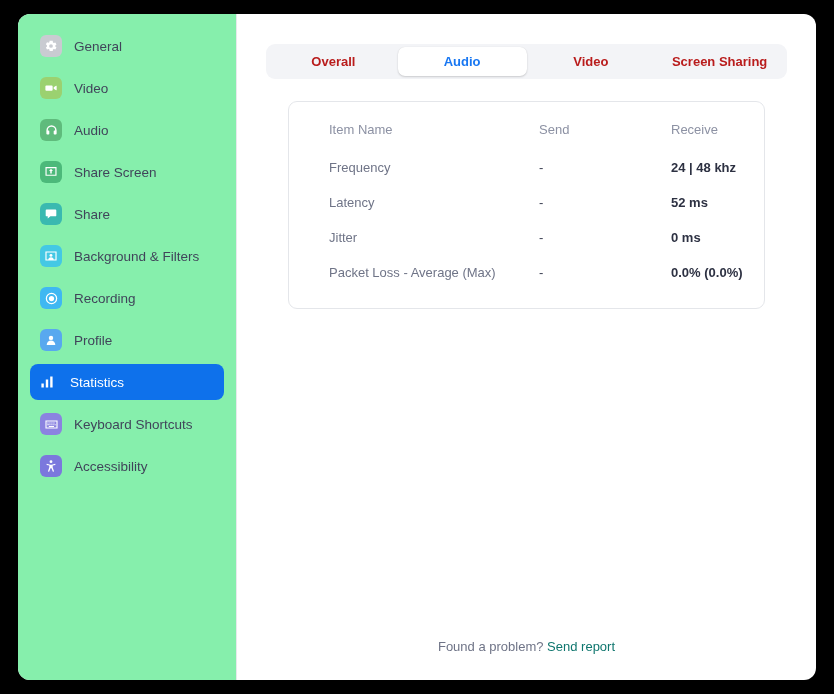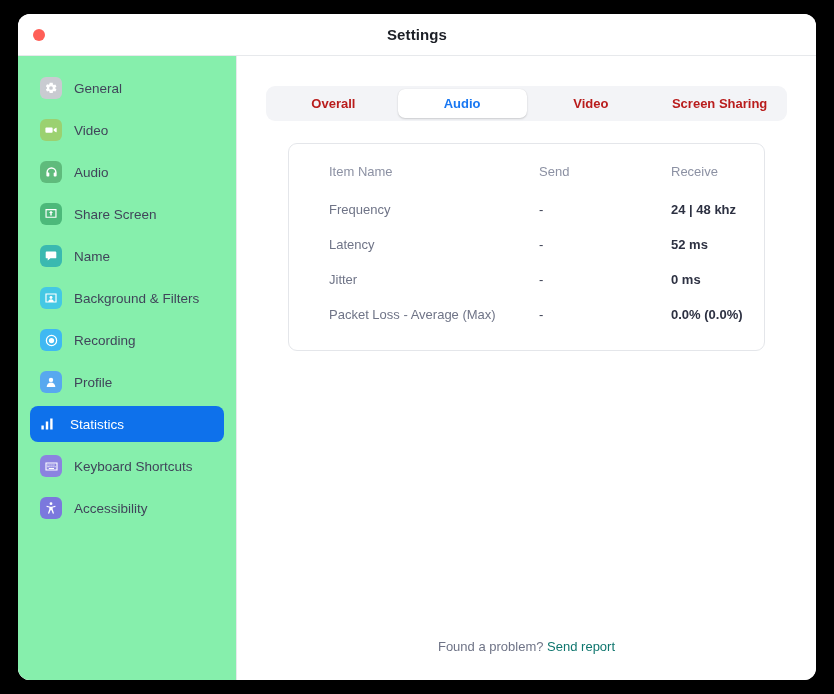--- a/index.html
+++ b/index.html
@@ -197,26 +197,20 @@
     text-decoration: none;
     cursor: default;
   }
 </style>
 </head>
 <body>
 
 <div id="app-root">
   <div class="window">
 
-    <div class="titlebar">
-      <div class="traffic-lights">
-        <span class="tl-dot tl-close"></span>
-      </div>
-      <div class="window-title">Settings</div>
-    </div>
 
     <div class="window-body">
 
       <nav class="sidebar" id="sidebar">
           <div class="nav-item">
             <span class="nav-icon" style="background: rgb(201, 203, 209);">
               <svg width="14" height="14" viewBox="0 0 24 24">
                 <path fill="#ffffff" d="M19.4 13a7.8 7.8 0 000-2l2-1.6-2-3.4-2.4 1a7.6 7.6 0 00-1.7-1L15 3H9.6l-.3 2.6a7.6 7.6 0 00-1.7 1l-2.4-1-2 3.4L5.2 11a7.8 7.8 0 000 2l-2 1.6 2 3.4 2.4-1a7.6 7.6 0 001.7 1l.3 2.6H15l.3-2.6a7.6 7.6 0 001.7-1l2.4 1 2-3.4zM12 15.2A3.2 3.2 0 1115.2 12 3.2 3.2 0 0112 15.2z"></path>
               </svg>
             </span>
@@ -246,21 +240,21 @@
               </svg>
             </span>
             <span class="nav-label">Share Screen</span>
           </div>
           <div class="nav-item">
             <span class="nav-icon" style="background: rgb(58, 185, 176);">
               <svg width="14" height="14" viewBox="0 0 24 24">
                 <path fill="#ffffff" d="M4.4 4.4h15.2a1.5 1.5 0 011.5 1.5v8.6a1.5 1.5 0 01-1.5 1.5H11l-4.6 3.6v-3.6H4.4a1.5 1.5 0 01-1.5-1.5V5.9a1.5 1.5 0 011.5-1.5z"></path>
               </svg>
             </span>
-            <span class="nav-label">Name</span>
+            <span class="nav-label">Share</span>
           </div>
           <div class="nav-item">
             <span class="nav-icon" style="background: rgb(68, 200, 228);">
               <svg width="14" height="14" viewBox="0 0 24 24">
                 <path fill="none" stroke="#ffffff" stroke-width="2" d="M3.4 5.2h17.2v13.6H3.4z"></path>
                 <circle fill="#ffffff" cx="12" cy="11" r="2.5"></circle>
                 <path fill="#ffffff" d="M7.4 18.8a4.6 4.6 0 019.2 0z"></path>
               </svg>
             </span>
             <span class="nav-label">Background &amp; Filters</span>

